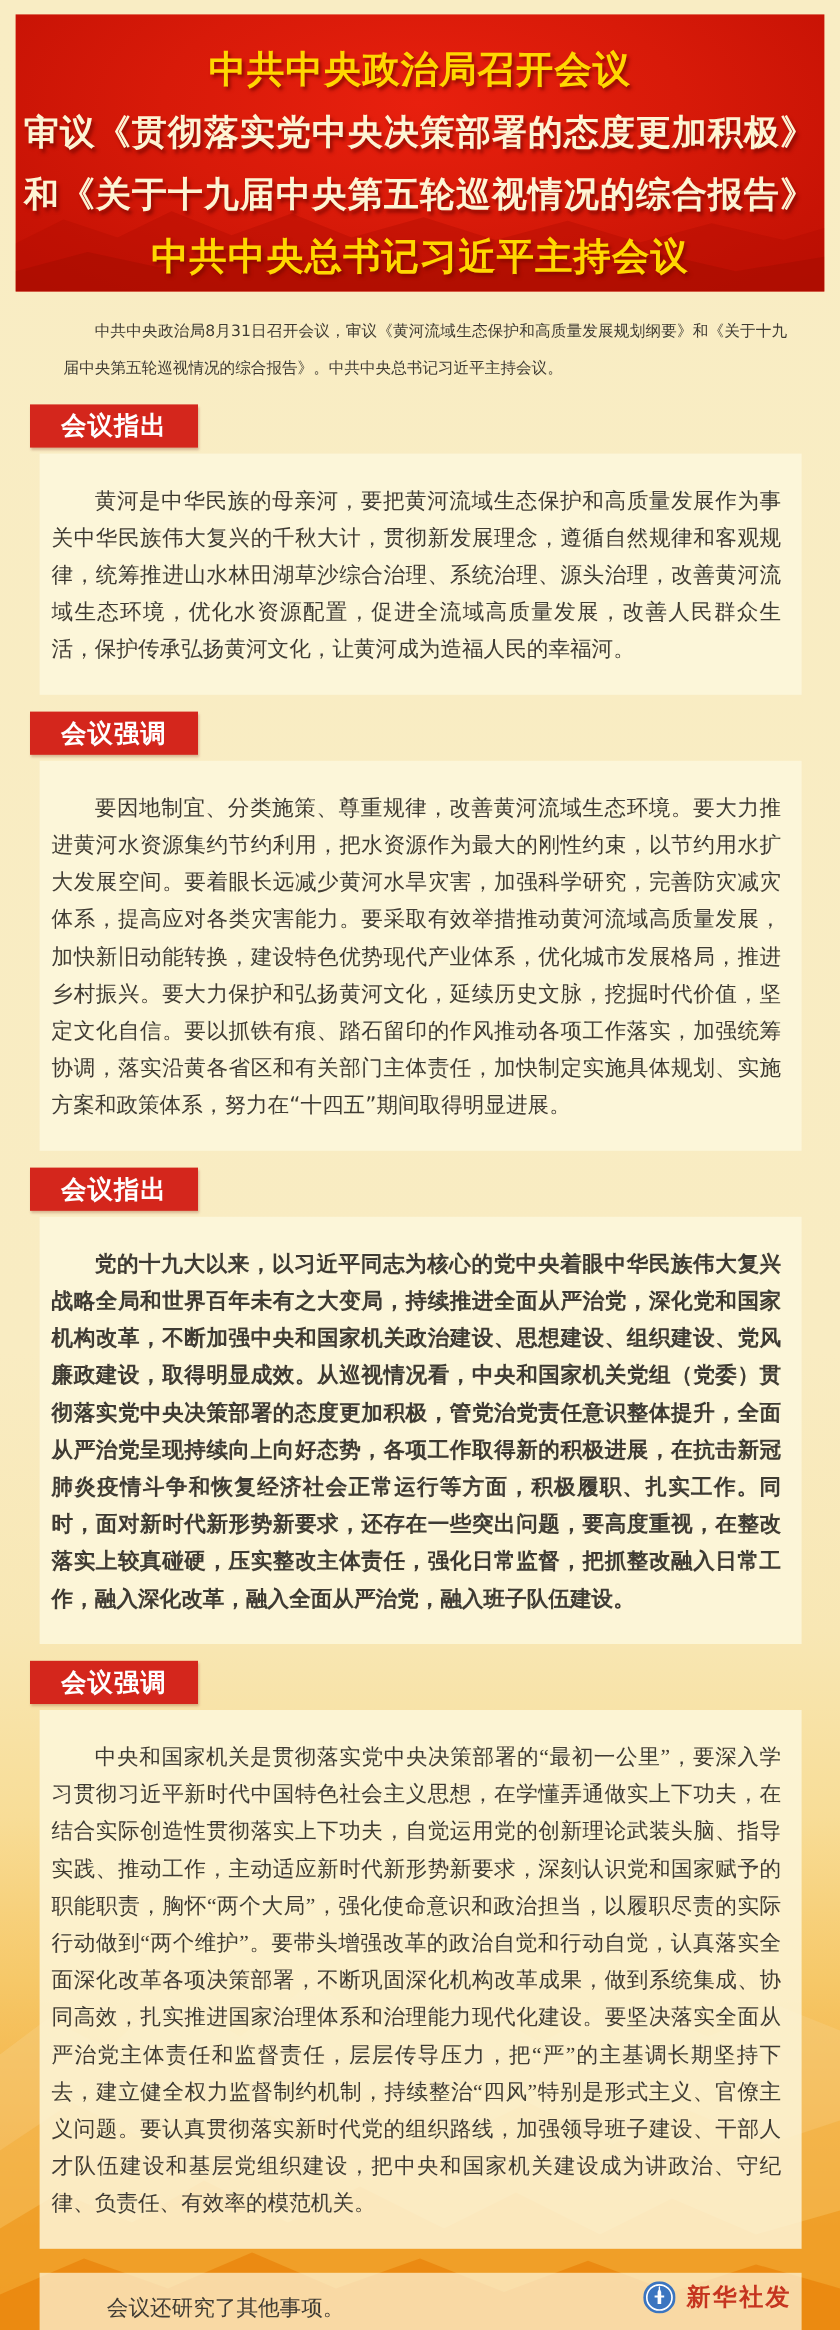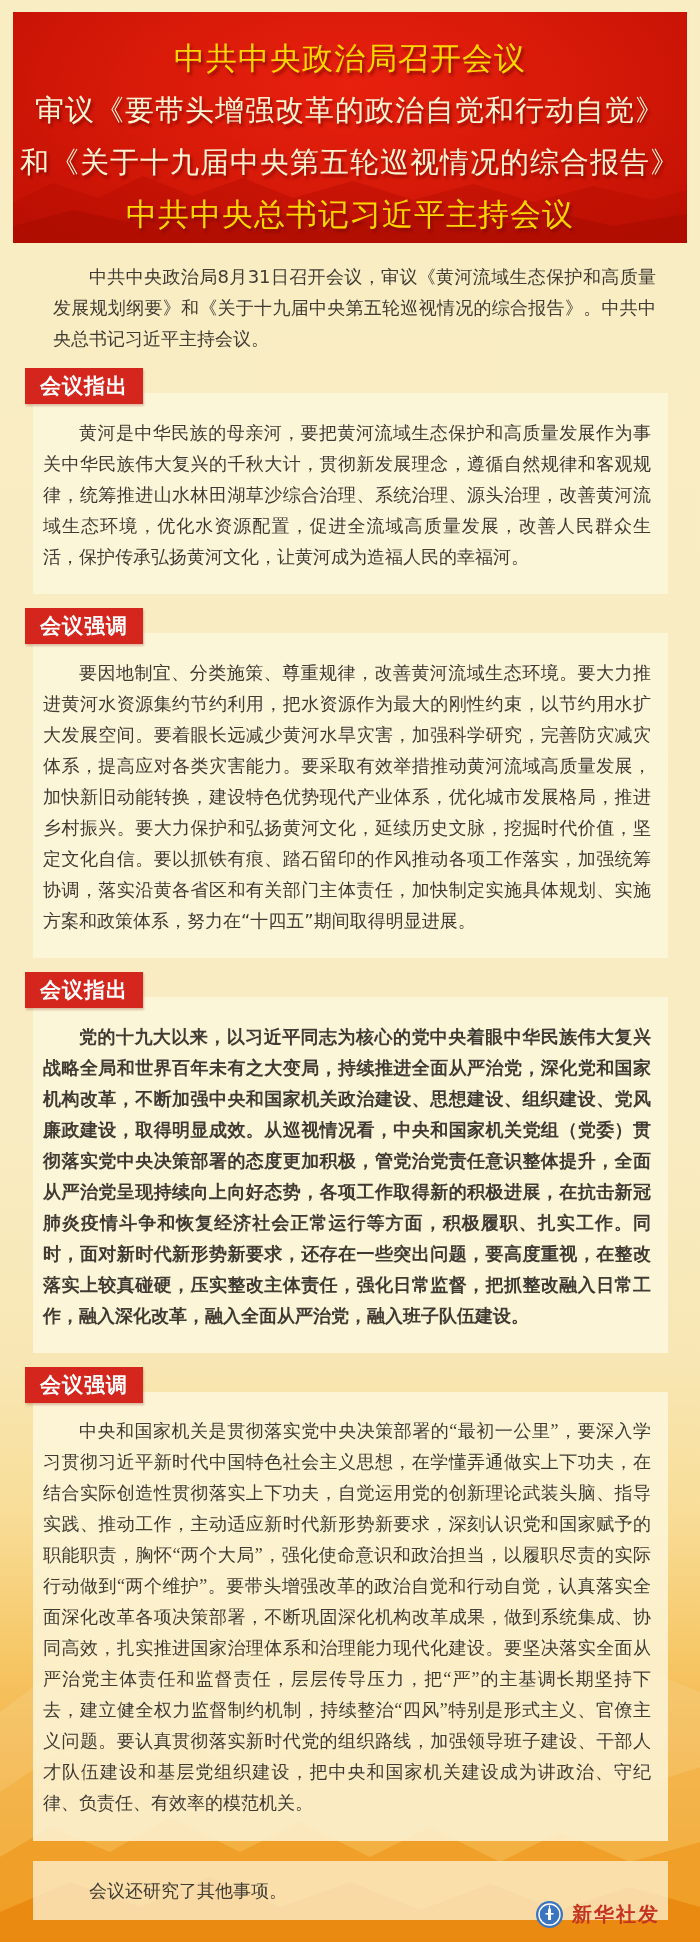--- a/index.html
+++ b/index.html
@@ -27,56 +27,56 @@
     position:relative;
     margin:12px 13px 0 13px;
     height:231px;
     background:radial-gradient(ellipse at 50% 32%, #e8200e 0%, #d81a09 45%, #c81305 80%, #c01104 100%);
     overflow:hidden;
     text-align:center;
   }
   .banner-mountains{position:absolute;left:0;bottom:0;width:100%;height:95px;display:block;}
   .banner-lines{position:relative;padding-top:20px;}
   .banner-line{
-    font-weight:normal;
+    font-weight:bold;
     line-height:52px;
     letter-spacing:1px;
     white-space:nowrap;
     text-align:center;
   }
   .banner-line.yellow{
     font-size:31px;
     color:#ffd701;
     text-shadow:2px 3px 3px rgba(130,8,0,.85);
   }
   .banner-line.cream{
     font-size:29px;
     color:#fdf4d4;
     text-shadow:2px 3px 3px rgba(130,8,0,.8);
   }
 
   
   .intro{
     margin:18px 44px 0 53px;
-    font-size:18px;line-height:31px;
+    font-size:13px;line-height:31px;
     color:#3f3b33;
     text-indent:2em;
     text-align:justify;
   }
 
   
   .badge{
     display:inline-block;
     position:relative;z-index:3;
-    margin:14px 0 0 25px;
+    margin:14px 0 16px 25px;
     background:#d4261c;
     color:#ffffff;
     font-size:21px;font-weight:bold;
     line-height:36px;
-    padding:0 15px;
+    padding:0 26px;
     letter-spacing:1px;
     box-shadow:1px 2px 2px rgba(120,20,0,.25);
   }
   .box{
     position:relative;z-index:2;
     margin:-11px 32px 0 33px;
     background:rgba(253,248,222,.82);
     padding:24px 17px 22px 10px;
   }
   .para{
@@ -128,21 +128,21 @@
 
   <div class="content">
 
     <header class="banner">
       <svg class="banner-mountains" viewBox="0 0 674 95" preserveAspectRatio="none">
         <path d="M0,55 L40,35 85,50 130,28 180,48 230,30 280,50 340,33 400,52 460,36 520,54 580,38 640,52 674,42 L674,95 L0,95 Z" fill="#b30e02" opacity="0.45"></path>
         <path d="M0,78 L60,62 120,75 180,58 240,74 300,60 360,76 420,62 480,78 540,64 600,78 674,66 L674,95 L0,95 Z" fill="#a50c00" opacity="0.55"></path>
       </svg>
       <div class="banner-lines">
         <div class="banner-line yellow">中共中央政治局召开会议</div>
-        <div class="banner-line cream">审议《要带头增强改革的政治自觉和行动自觉》</div>
+        <div class="banner-line cream">审议《贯彻落实党中央决策部署的态度更加积极》</div>
         <div class="banner-line cream">和《关于十九届中央第五轮巡视情况的综合报告》</div>
         <div class="banner-line yellow">中共中央总书记习近平主持会议</div>
       </div>
     </header>
 
     <p class="intro">中共中央政治局8月31日召开会议，审议《黄河流域生态保护和高质量发展规划纲要》和《关于十九届中央第五轮巡视情况的综合报告》。中共中央总书记习近平主持会议。</p>
 
     <section>
       <div class="badge">会议指出</div>
       <div class="box box-1">

